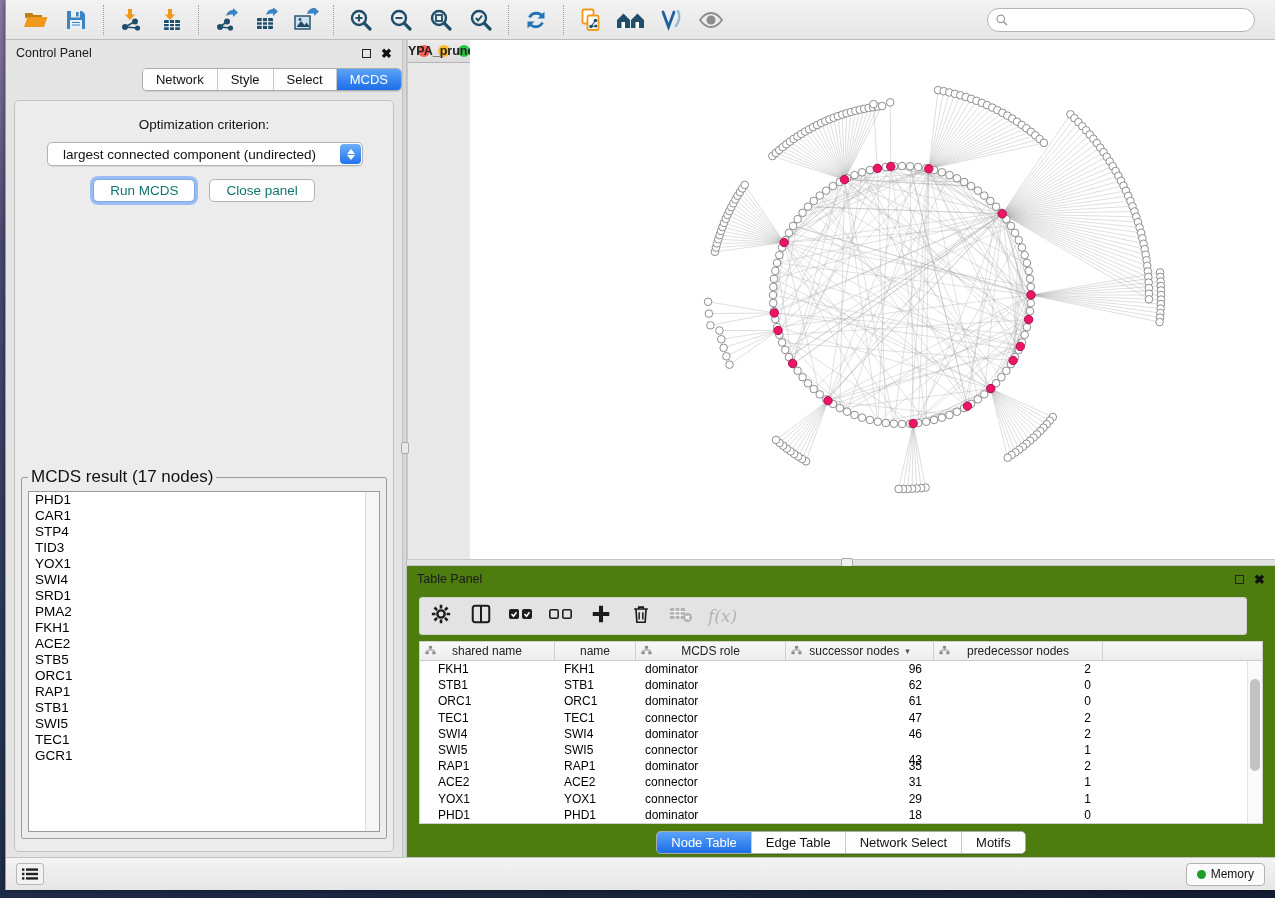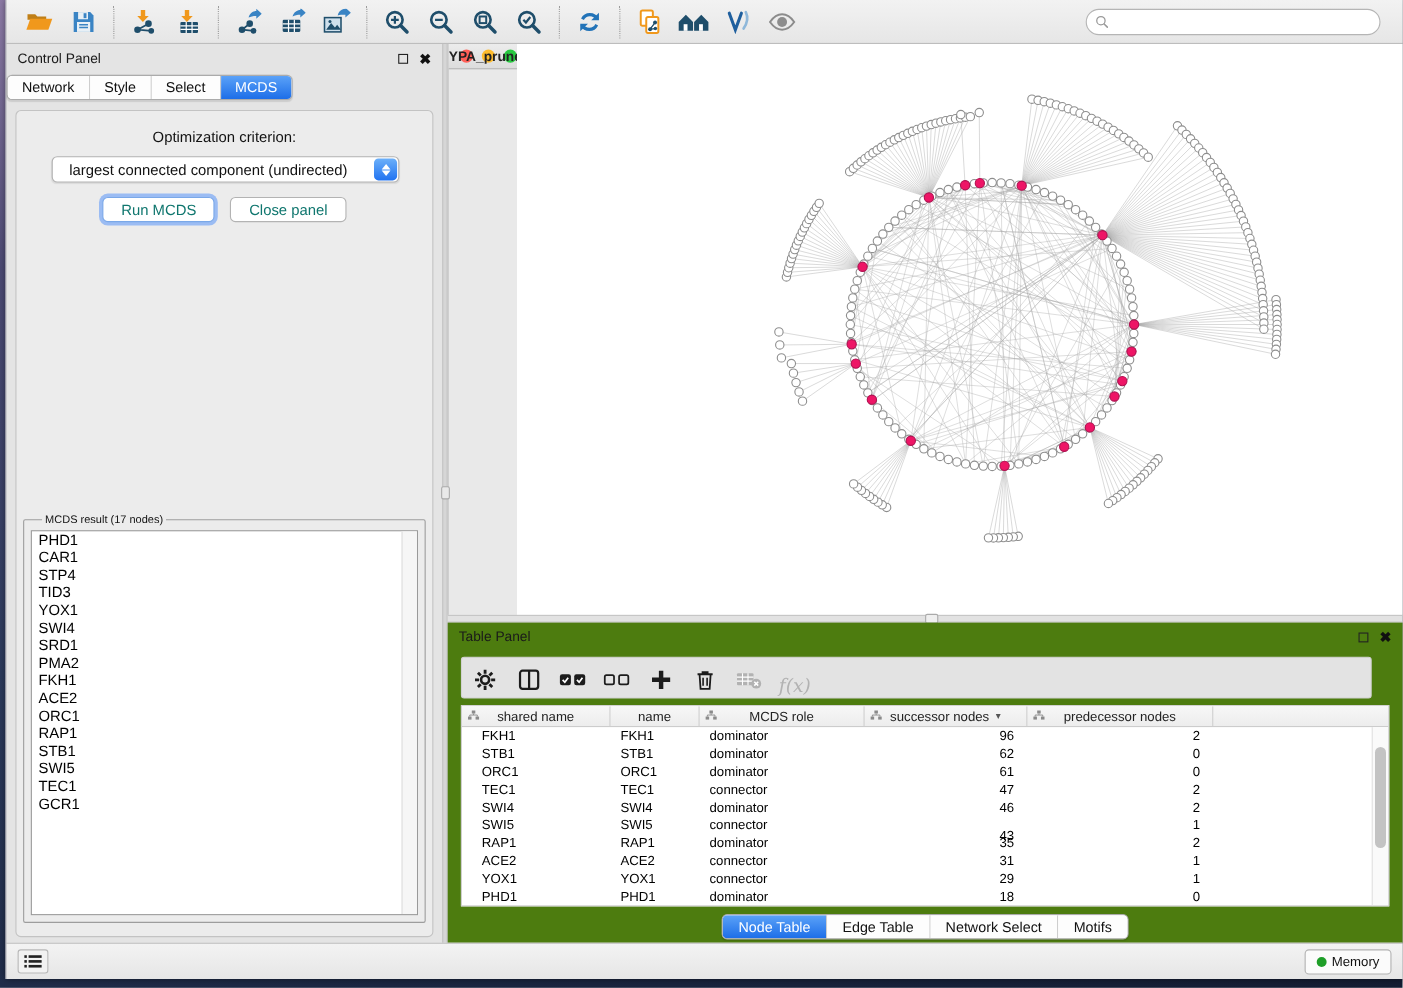--- a/index.html
+++ b/index.html
@@ -30,21 +30,21 @@
     background:#e9e9e9; border:1px solid #aaa; border-radius:2px; }
 
   
   .cpanel { width:396px; position:relative; background:#e4e4e4; }
   .panel-head { height:26px; display:flex; align-items:center; padding:0 10px;
     font-size:12.5px; color:#1a1a1a; }
   .panel-head .ph-icons { margin-left:auto; display:flex; align-items:center; gap:10px; }
   .float-box { width:9px; height:9px; border:1.6px solid #222; display:inline-block; }
   .close-x { font-size:13px; font-weight:bold; color:#111; line-height:1; }
 
-  .seg-tabs { display:flex; justify-content:flex-start; margin-top:2px; }
+  .seg-tabs { display:flex; justify-content:flex-end; margin-top:2px; }
   .seg { display:flex; border:1px solid #ababab; border-radius:5px; overflow:hidden;
     background:#fff; box-shadow:0 1px 1px rgba(0,0,0,.1); }
   .seg .tab { padding:3px 13px; font-size:13px; color:#111; background:#fdfdfd;
     border-right:1px solid #c9c9c9; }
   .seg .tab:last-child { border-right:none; }
   .seg .tab.active { background:linear-gradient(#5ba2f8,#1d6ee8); color:#fff; }
 
   .cp-inner { position:absolute; left:8px; right:8px; top:60px; bottom:5px;
     background:#ececec; border:1px solid #c3c3c3; border-radius:5px; }
   .opt-label { text-align:center; margin-top:16px; font-size:13.5px; color:#111; }
@@ -59,21 +59,21 @@
     border-right:4px solid transparent;border-bottom:5px solid #fff; }
   .stepper .tri-dn { width:0;height:0;border-left:4px solid transparent;
     border-right:4px solid transparent;border-top:5px solid #fff; }
   .btn-row { display:flex; justify-content:center; gap:14px; margin-top:13px; }
   .mac-btn { background:#fff; border:1px solid #b3b3b3; border-radius:5px;
     font-size:13.5px; color:#0f766e; padding:3px 16px; font-family:"Liberation Sans",sans-serif; }
   .mac-btn.focused { box-shadow:0 0 0 3px rgba(90,150,250,.55); border-color:#7aa8e8; }
 
   .mcds-fieldset { position:absolute; left:6px; right:6px; top:366px; bottom:12px;
     border:1px solid #9d9d9d; border-radius:2px; }
-  .mcds-fieldset legend { font-size:10px; color:#111; margin-left:16px; padding:0 3px; }
+  .mcds-fieldset legend { font-size:17px; color:#111; margin-left:6px; padding:0 3px; }
   .mcds-list { position:absolute; left:6px; right:6px; top:4px; bottom:6px; background:#fff;
     border:1px solid #9a9a9a; overflow:hidden; }
   .mcds-list .scroll-track { position:absolute; right:0; top:0; bottom:0; width:14px;
     background:#f6f6f6; border-left:1px solid #ddd; }
   .mcds-item { font-size:13.5px; color:#000; padding:0 6px; line-height:16px; }
 
   
   .rightcol { flex:1; display:flex; flex-direction:column; min-width:0; }
   .net-window { height:519px; display:flex; flex-direction:row;
     border-left:1px solid #c9c9c9; }
@@ -86,21 +86,21 @@
   .net-canvas { flex:1; background:#fff; position:relative; overflow:hidden; }
 
   .h-splitter { height:7px; background:#e2e2e2; border-top:1px solid #c6c6c6;
     border-bottom:1px solid #c6c6c6; position:relative; }
   .h-splitter .grab { position:absolute; left:50%; top:-2px; width:12px; height:9px;
     background:#efefef; border:1px solid #aaa; border-radius:2px; }
 
   
   .tpanel { flex:1; background:#4d7c0f; position:relative; display:flex; flex-direction:column; }
   .tp-toolbar { margin:5px 28px 0 12px; height:38px; background:#e3e3e3;
-    border:1px solid #d2d2d2; border-radius:3px; display:flex; align-items:flex-end;
+    border:1px solid #d2d2d2; border-radius:3px; display:flex; align-items:center;
     padding:0 8px; gap:14px; }
   .tp-btn { width:26px; height:28px; display:flex; align-items:center; justify-content:center; }
   .fx-label { font-family:"DejaVu Serif", serif; font-style:italic; font-size:17px; color:#b2b2b2; }
 
   .tablewrap { margin:6px 12px 0 12px; background:#fff; border:1px solid #cfcfcf;
     position:relative; flex:0 0 183px; overflow:hidden; }
   .thead { display:flex; height:19px; background:linear-gradient(#f7f7f7,#ededed);
     border-bottom:1px solid #cccccc; }
   .th { position:relative; display:flex; align-items:center; justify-content:center;
     font-size:12px; color:#222; border-right:1px solid #cfcfcf;text-align:center; }
@@ -347,20 +347,21 @@
                 <div class="mcds-item">PHD1</div>
                 <div class="mcds-item">CAR1</div>
                 <div class="mcds-item">STP4</div>
                 <div class="mcds-item">TID3</div>
                 <div class="mcds-item">YOX1</div>
                 <div class="mcds-item">SWI4</div>
                 <div class="mcds-item">SRD1</div>
                 <div class="mcds-item">PMA2</div>
                 <div class="mcds-item">FKH1</div>
                 <div class="mcds-item">ACE2</div>
+                <div class="mcds-item">STB5</div>
                 <div class="mcds-item">ORC1</div>
                 <div class="mcds-item">RAP1</div>
                 <div class="mcds-item">STB1</div>
                 <div class="mcds-item">SWI5</div>
                 <div class="mcds-item">TEC1</div>
                 <div class="mcds-item">GCR1</div>
               </div>
             <div class="scroll-track"></div>
           </div>
         </fieldset>

